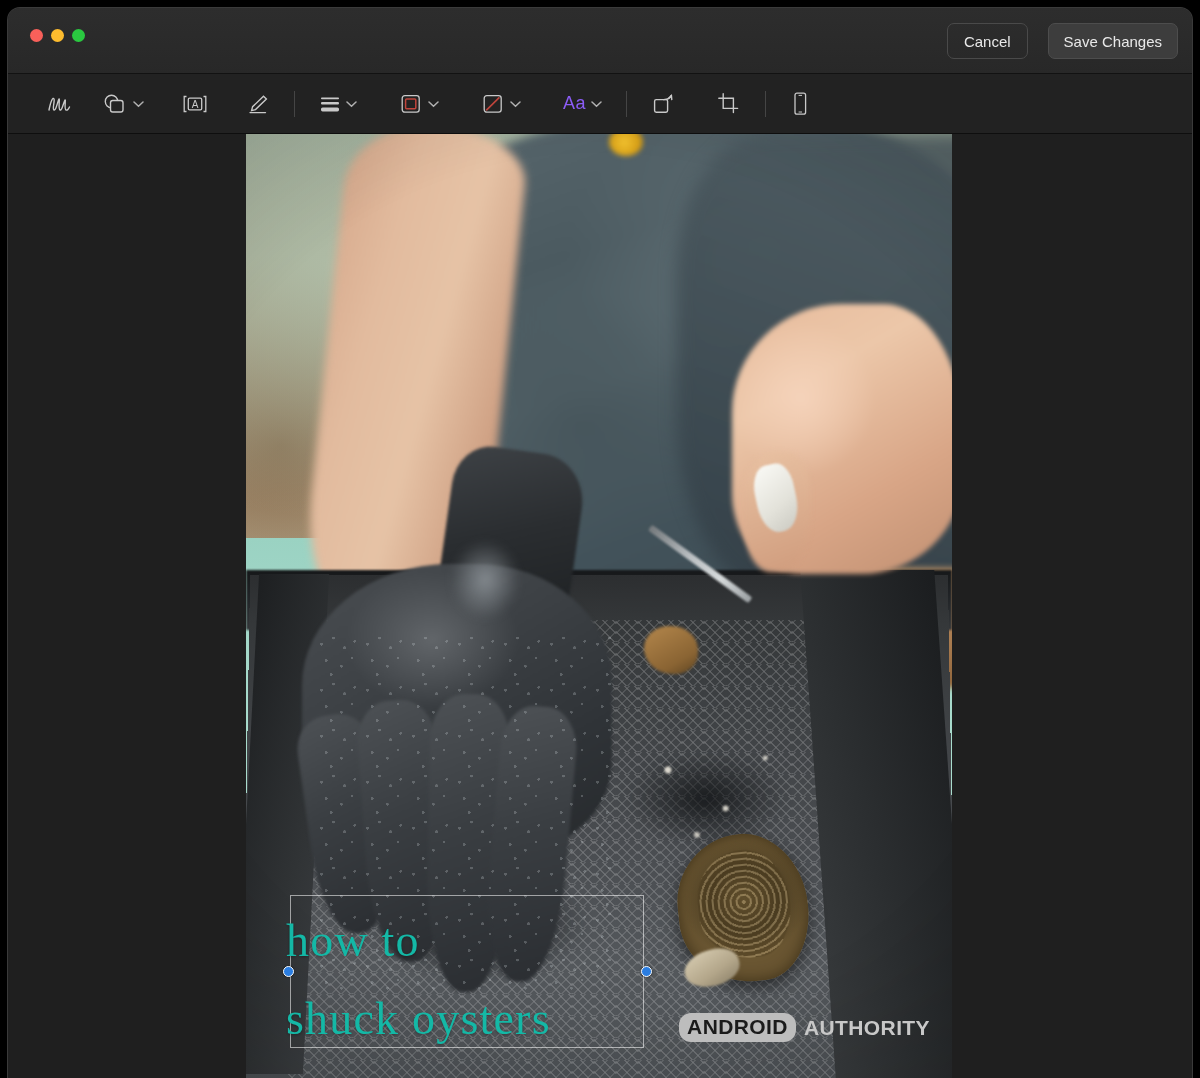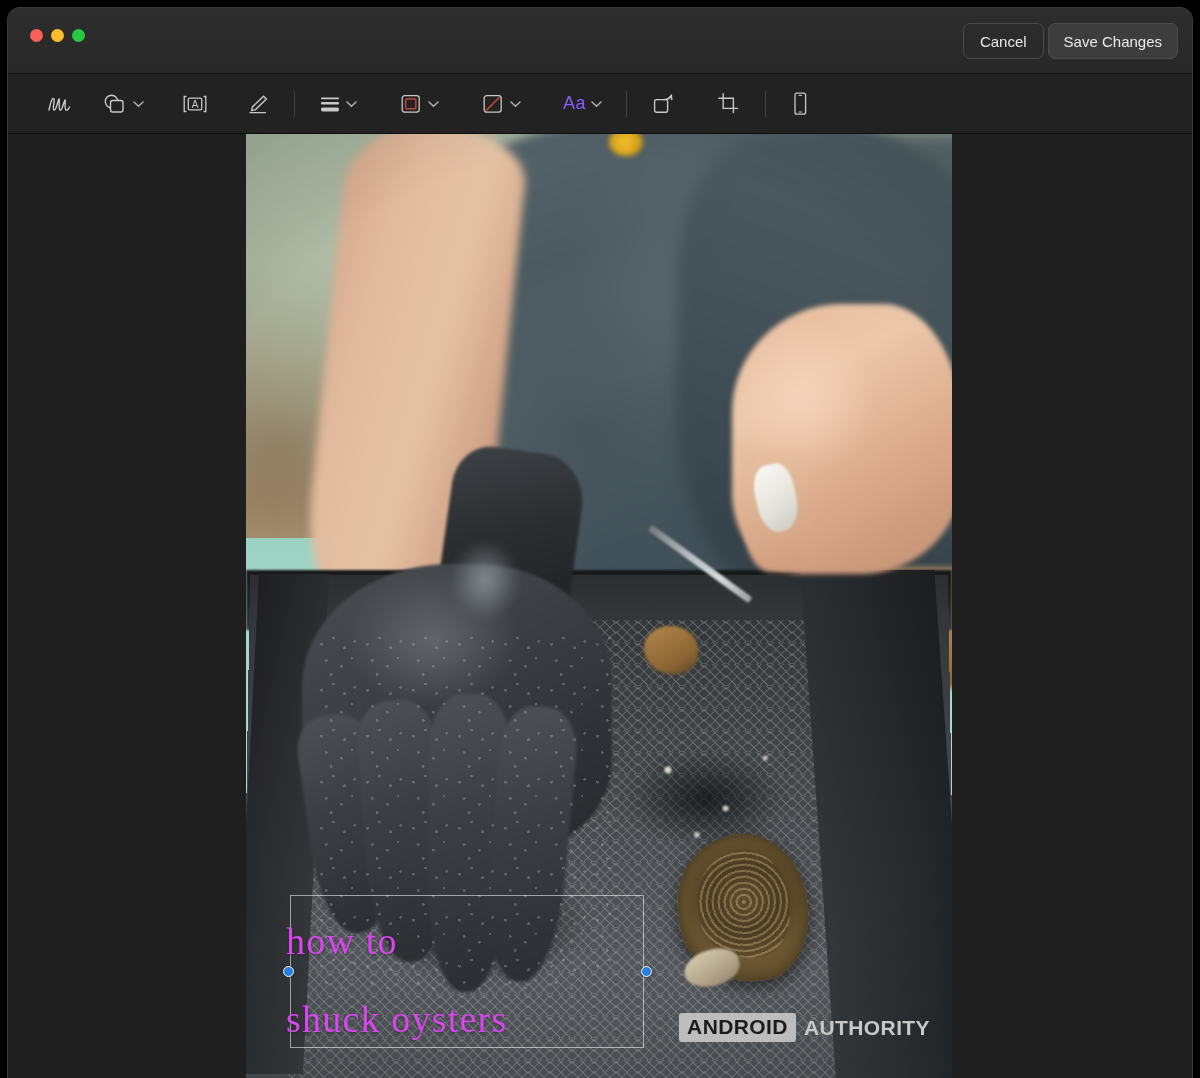--- a/index.html
+++ b/index.html
@@ -42,21 +42,21 @@
     text-align: center;
     font-size: 16.5px; font-weight: bold;
     color: #f2f2f2;
     letter-spacing: .1px;
   }
   .title .sep { color: #d8d8d8; font-weight: bold; margin: 0 2px; }
   .title .mode { color: #ffb820; font-weight: bold; }
 
   .titlebar-actions {
     position: absolute; right: 14px; top: 15px;
-    display: flex; gap: 4px; align-items: flex-end;
+    display: flex; gap: 20px; align-items: flex-end;
   }
   .tbtn {
     height: 36px;
     padding: 0 16px;
     border-radius: 7px;
     display: flex; align-items: center;
     font-size: 15px; color: #e9e9e9;
     background: transparent;
     border: 1px solid #4a4a4a;
     cursor: default;
@@ -364,22 +364,22 @@
     position: absolute;
     left: 44px; top: 761px;
     width: 354px; height: 153px;
     border: 1px solid rgba(255,255,255,.55);
   }
   .markup-text {
     position: absolute;
     left: 40px; top: 768px;
     width: 366px;
     font-family: "Liberation Serif", "DejaVu Serif", serif;
-    color: #d946ef;
-    font-size: 38px;
+    color: #14b8a6;
+    font-size: 46px;
     line-height: 78px;
     letter-spacing: 1.2px;
     text-shadow: 0 1px 3px rgba(0,0,0,.35);
     white-space: pre-line;
   }
   .handle {
     position: absolute;
     width: 11px; height: 11px;
     background: #2a7de1;
     border: 1px solid #ffffff;
@@ -396,21 +396,21 @@
     display: flex; align-items: center; gap: 8px;
     font-family: "Liberation Sans", sans-serif;
     font-weight: bold;
     letter-spacing: .4px;
   }
   .wm-box {
     background: #bdbdbd;
     color: #1b1b1b;
     font-size: 21px;
     padding: 2px 8px 3px 8px;
-    border-radius: 3px;
+    border-radius: 12px;
   }
   .wm-text {
     color: #c8c8c8;
     font-size: 21px;
   }
 </style>
 </head>
 <body>
 
 <div class="window">

